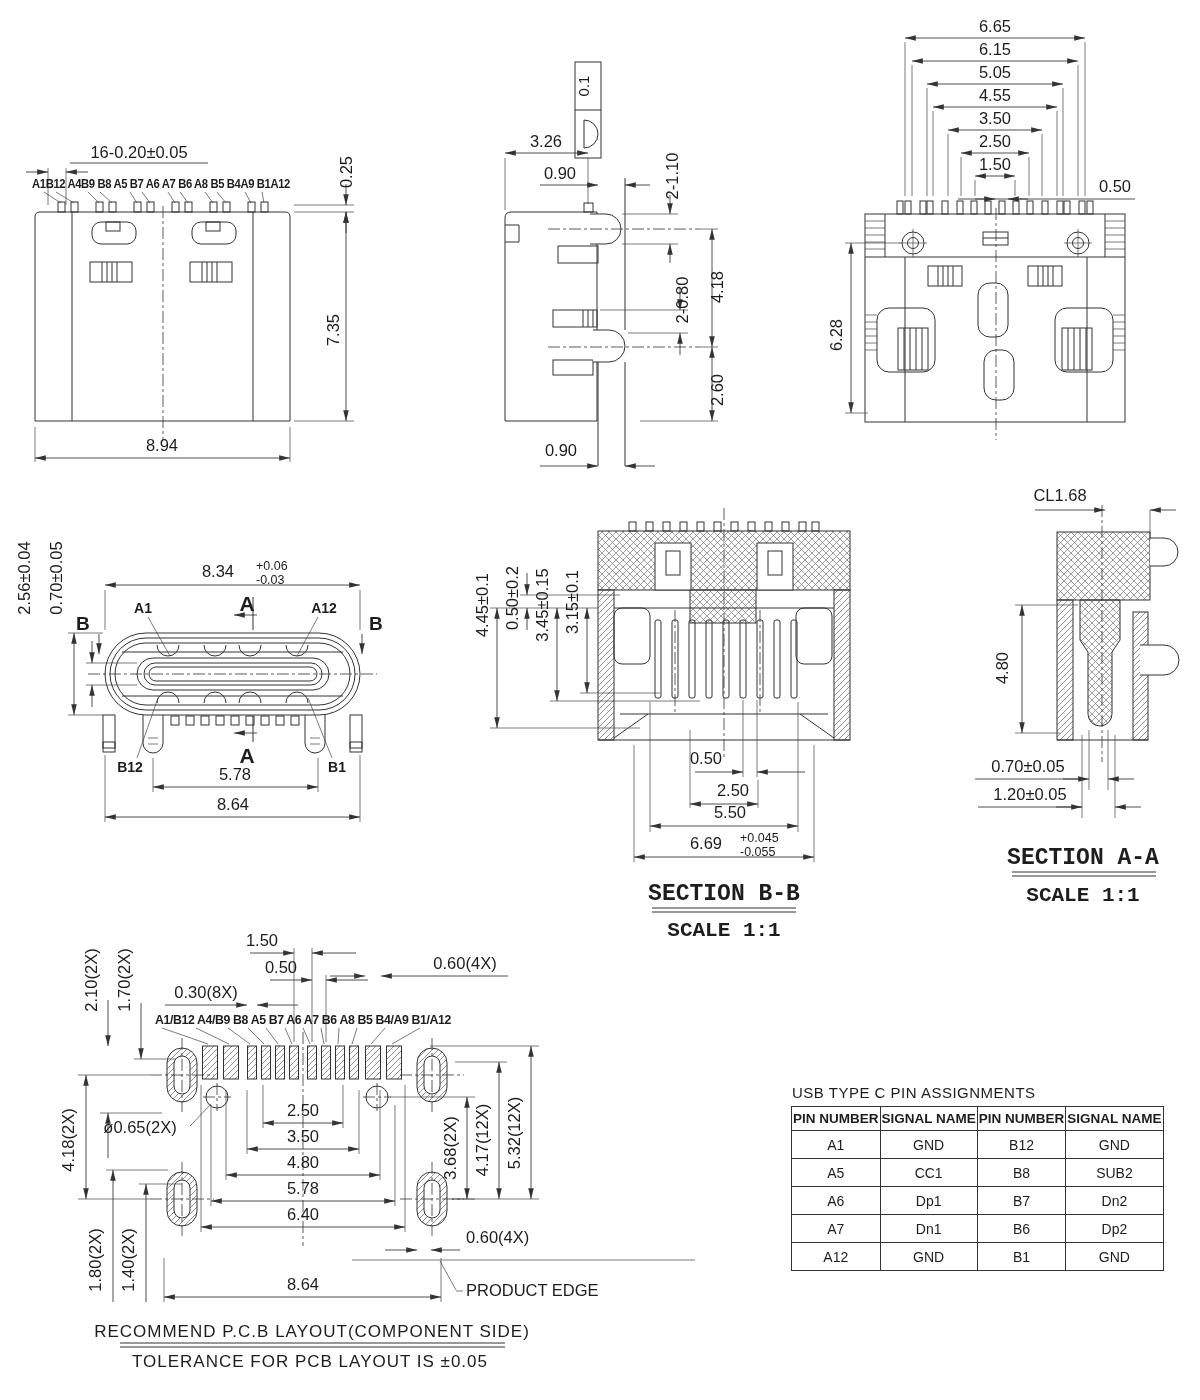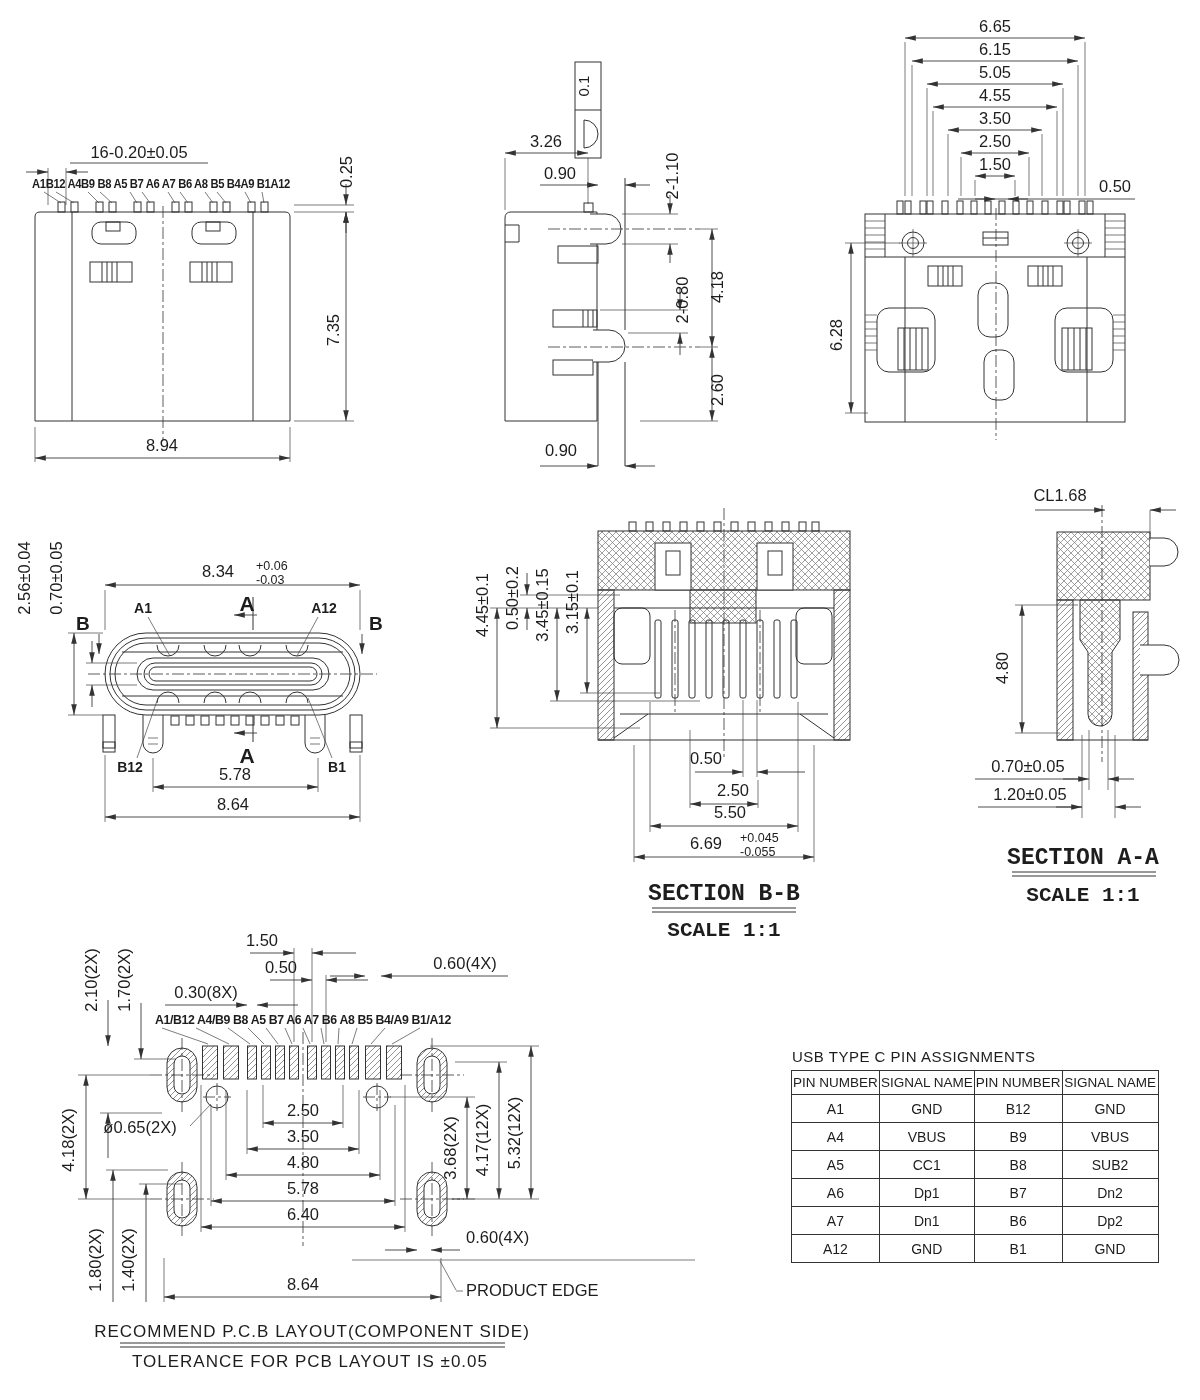--- a/index.html
+++ b/index.html
@@ -15,25 +15,25 @@
   .hx{fill:url(#cross);stroke:#333;stroke-width:1;}
   .hd{fill:url(#diag);stroke:#333;stroke-width:1;}
   .t16{font-size:16.5px;}
   .t15{font-size:15px;}
   .t13{font-size:12.5px;}
   .b{font-weight:bold;}
   .pinlbl{font-size:12px;font-weight:bold;letter-spacing:-0.4px;}
   .mono{font-family:"Liberation Mono","DejaVu Sans Mono",monospace;font-weight:bold;}
   .mid{text-anchor:middle;}
   
-  #tablewrap{position:absolute;left:791px;top:1048px;width:370px;}
+  #tablewrap{position:absolute;left:791px;top:1084px;width:370px;}
   #tabletitle{font-size:15px;color:#1d1d1d;letter-spacing:0.5px;margin:0 0 5px 1px;}
   table{border-collapse:collapse;table-layout:fixed;}
   th,td{border:1.2px solid #333;color:#1d1d1d;text-align:center;overflow:hidden;white-space:nowrap;}
-  th{font-size:13.5px;font-weight:normal;height:21px;}
+  th{font-size:13.5px;font-weight:bold;height:21px;}
   td{font-size:14px;height:25px;}
 </style>
 </head>
 <body>
 
 <div id="stage">
 <svg width="1200" height="1400" viewBox="0 0 1200 1400">
 <defs>
   <marker id="arr" viewBox="0 0 12 8" refX="12" refY="4" markerWidth="12" markerHeight="8" orient="auto-start-reverse">
     <path d="M0,0.9 L12,4 L0,7.1 Z" fill="#333"></path>
@@ -682,26 +682,20 @@
       </tr>
     </thead>
     <tbody>
           <tr>
             <td>A1</td>
             <td>GND</td>
             <td>B12</td>
             <td>GND</td>
           </tr>
           <tr>
-            <td>A4</td>
-            <td>VBUS</td>
-            <td>B9</td>
-            <td>VBUS</td>
-          </tr>
-          <tr>
             <td>A5</td>
             <td>CC1</td>
             <td>B8</td>
             <td>SUB2</td>
           </tr>
           <tr>
             <td>A6</td>
             <td>Dp1</td>
             <td>B7</td>
             <td>Dn2</td>

